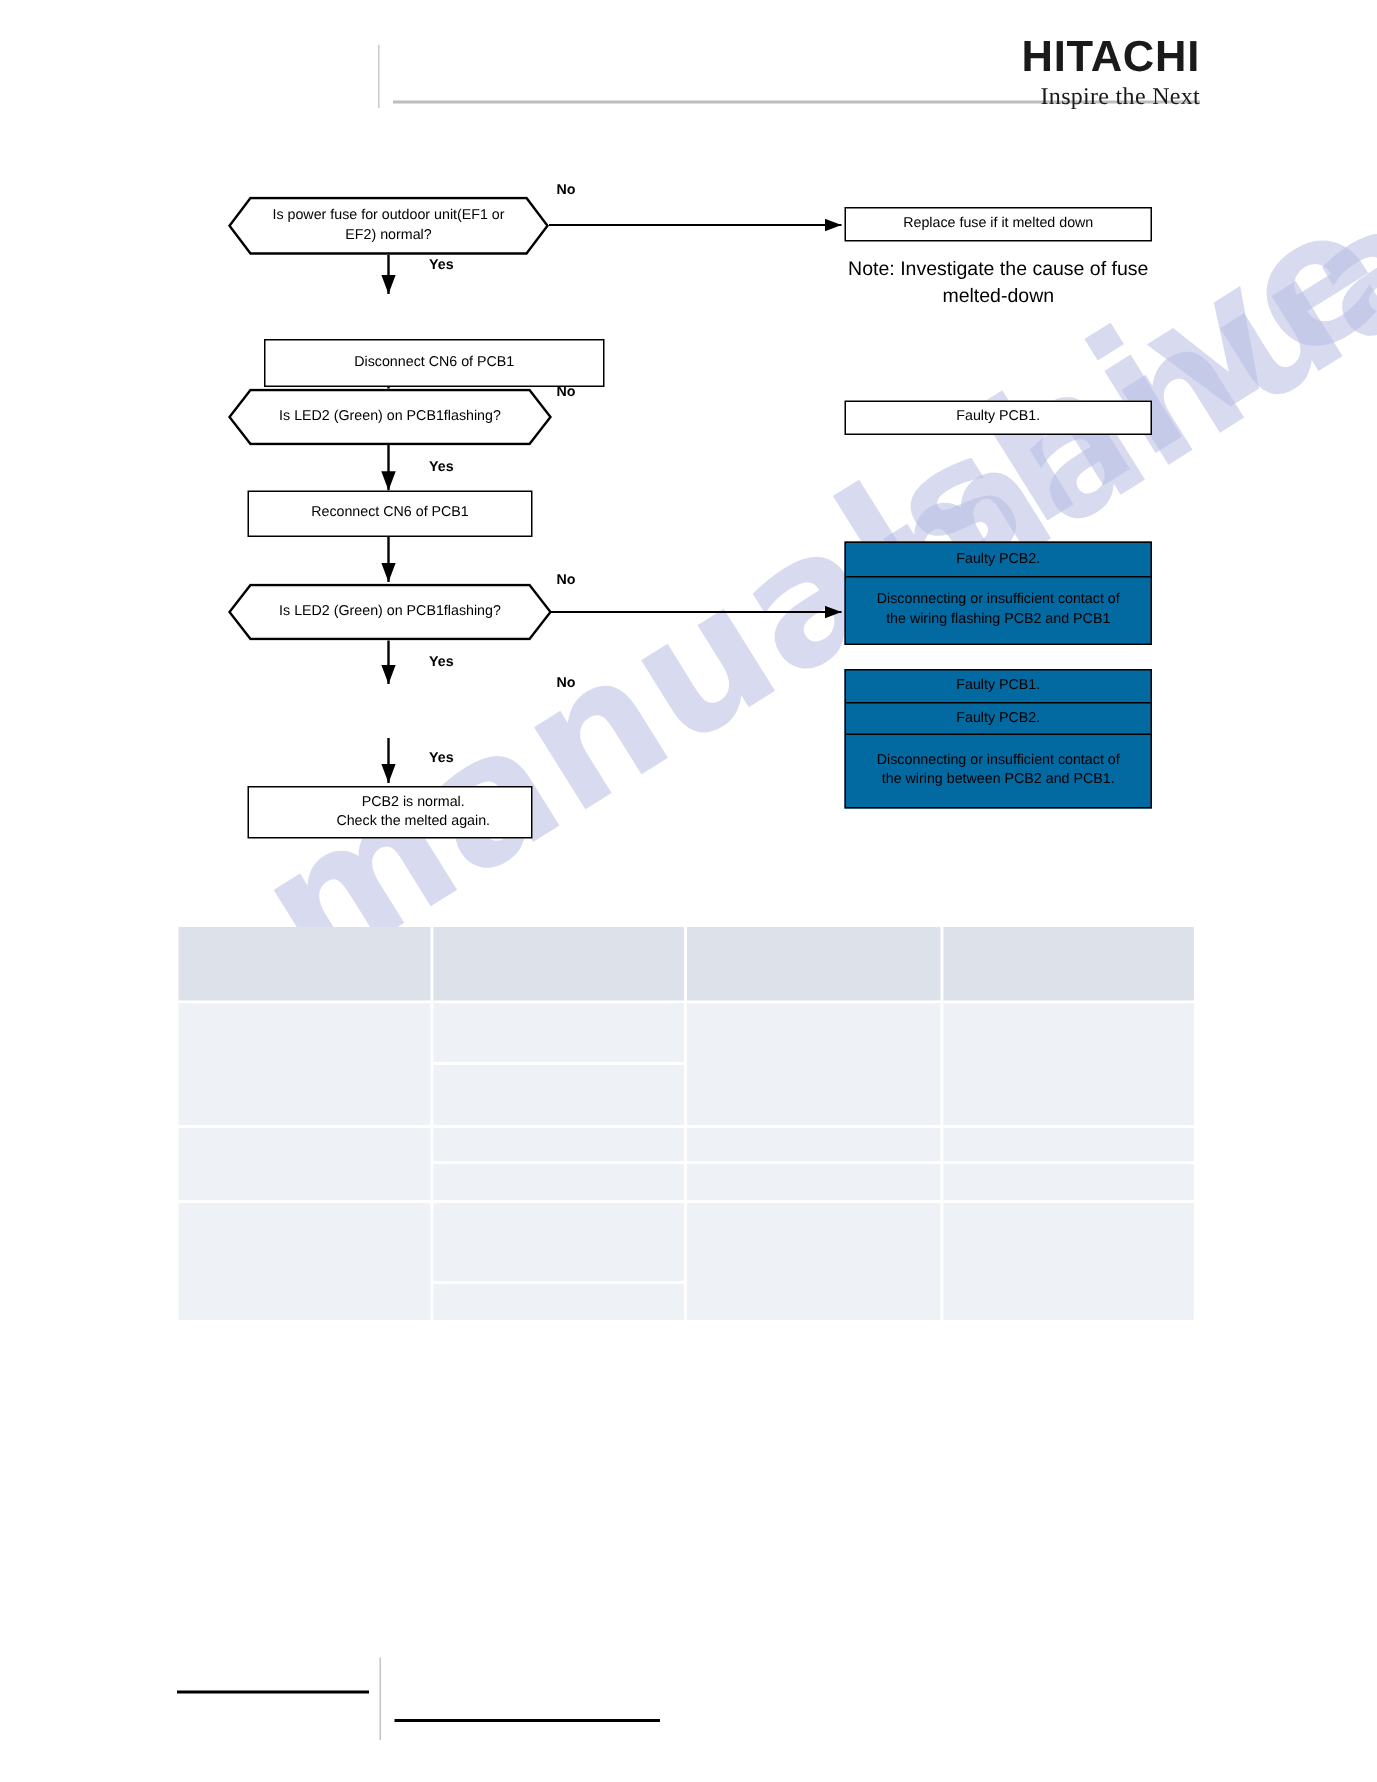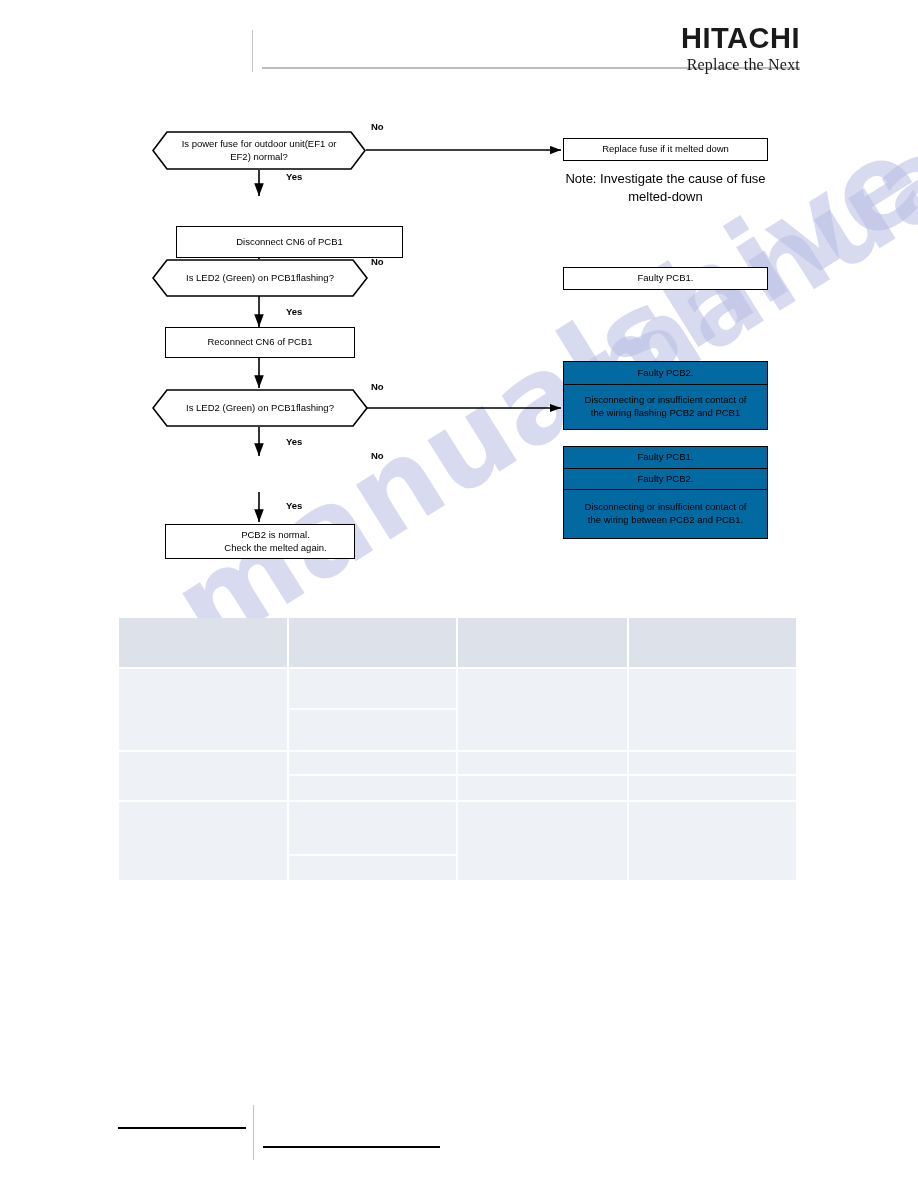--- a/index.html
+++ b/index.html
@@ -259,21 +259,21 @@
 <div id="watermark">
   <div class="wm-text" id="wm-1">manualshive.com</div>
   <div class="wm-text" id="wm-2">manualshive.com</div>
 </div>
 
 <div id="header">
   <div id="header-vrule"></div>
   <div id="header-hrule"></div>
   <div id="logo">
     <div id="logo-main">HITACHI</div>
-    <div id="logo-tag">Replace the Next</div>
+    <div id="logo-tag">Inspire the Next</div>
   </div>
 </div>
 
 <svg id="flow-lines" width="918" height="600">
   <defs>
     <marker id="arrow" markerWidth="9" markerHeight="9" refX="8" refY="3" orient="auto" markerUnits="strokeWidth">
       <path d="M0,0 L8,3 L0,6 z" fill="#000"></path>
     </marker>
   </defs>
 

